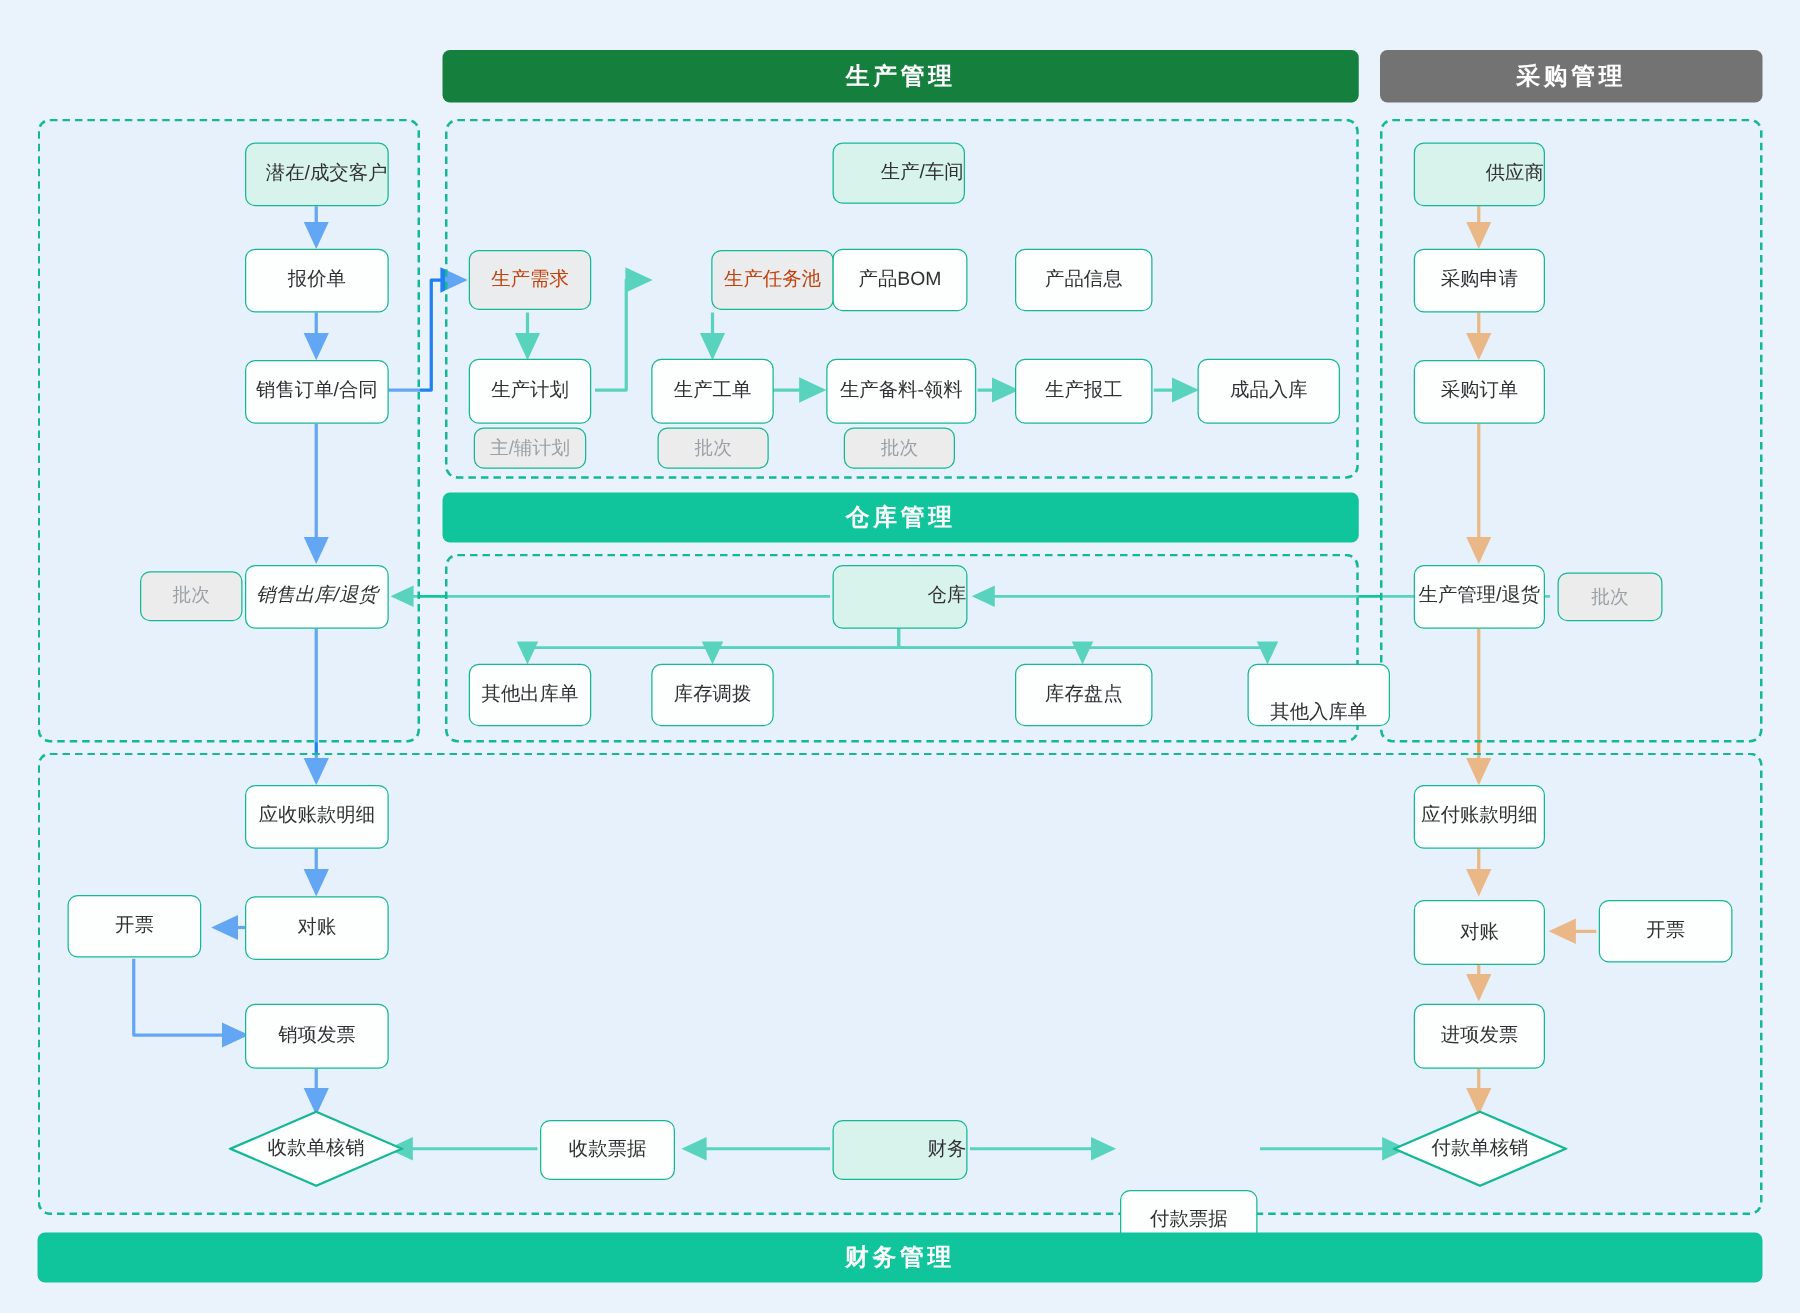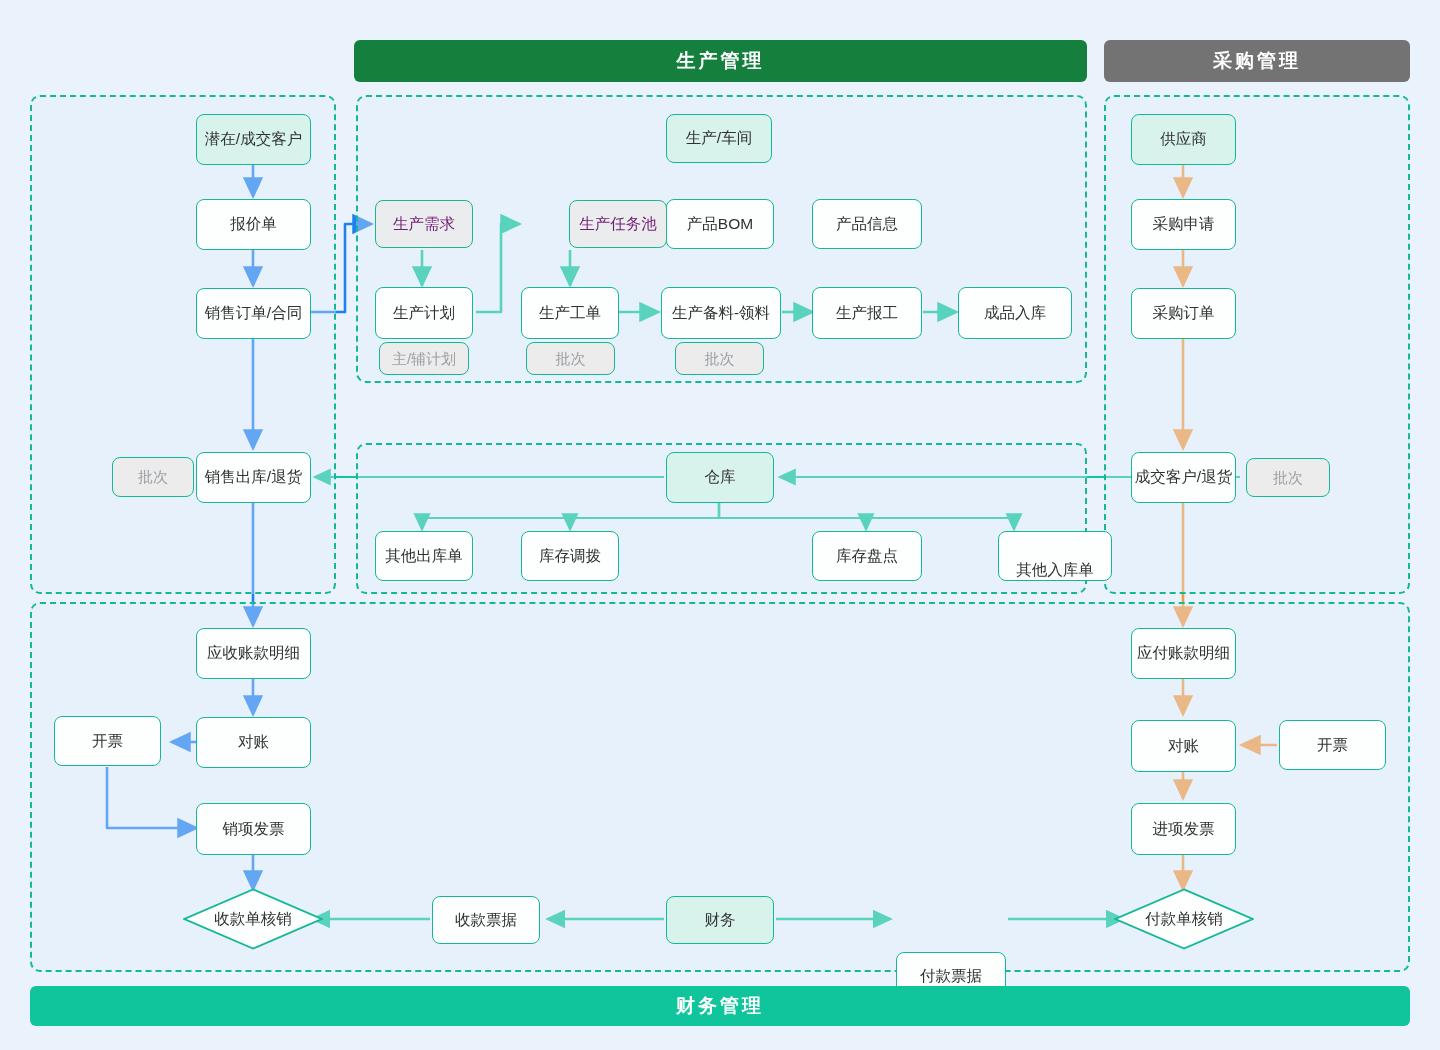--- a/index.html
+++ b/index.html
@@ -44,25 +44,25 @@
     border:1.6px solid #14b894;
     border-radius:8px;
     background:#fdfefe;
     color:#303133;
     font-size:15.5px;
     display:flex;align-items:center;justify-content:center;
     text-align:center;
     line-height:1.2;
     z-index:4;
   }
-  .node.entity{ background:#d8f3ec; }
+  .node.entity{ background:#d8f3ec;justify-content:flex-end; }
   .node.muted{
     background:#ebeced;
     border-color:#14b894;
-    color:#701a75;
+    color:#c2410c;
   }
   .node.tag{
     background:#ececec;
     border:1.6px solid #14b894;
     color:#9aa0a6;
     font-size:15px;
   }
   .node.diamond{
     border:none;background:transparent;
   }
@@ -137,40 +137,43 @@
       <path d="M1183,855 L1183,889" stroke="#ef9a49" stroke-width="2.6" marker-end="url(#ao)"></path>
     </g>
   </svg>
 
   <div class="banner" style="left:354px;top:40px;width:733px;height:42px;background:#15803d;">
     <span>生产管理</span>
   </div>
   <div class="banner" style="left:1104px;top:40px;width:306px;height:42px;background:#737373;">
     <span>采购管理</span>
   </div>
+  <div class="banner" style="left:354px;top:394px;width:733px;height:40px;background:#10c49b;">
+    <span>仓库管理</span>
+  </div>
   <div class="banner" style="left:30px;top:986px;width:1380px;height:40px;background:#10c49b;">
     <span>财务管理</span>
   </div>
 
   <div class="zone" style="left:30px;top:95px;width:306px;height:499px;"></div>
   <div class="zone" style="left:356px;top:95px;width:731px;height:288px;"></div>
   <div class="zone" style="left:1104px;top:95px;width:306px;height:499px;"></div>
   <div class="zone" style="left:356px;top:443px;width:731px;height:151px;"></div>
   <div class="zone" style="left:30px;top:602px;width:1380px;height:370px;"></div>
 
   <div class="node entity" style="left:196px;top:114px;width:115px;height:51px;">
     <span>潜在/成交客户</span>
   </div>
   <div class="node" style="left:196px;top:199px;width:115px;height:51px;">
     <span>报价单</span>
   </div>
   <div class="node" style="left:196px;top:288px;width:115px;height:51px;">
     <span>销售订单/合同</span>
   </div>
-  <div class="node" style="left:196px;top:452px;width:115px;height:51px;">
+  <div class="node" style="left:196px;top:452px;width:115px;height:51px;font-style:italic;">
     <span>销售出库/退货</span>
   </div>
   <div class="node tag" style="left:112px;top:457px;width:82px;height:40px;">
     <span>批次</span>
   </div>
 
   <div class="node entity" style="left:666px;top:114px;width:106px;height:49px;">
     <span>生产/车间</span>
   </div>
   <div class="node muted" style="left:375px;top:200px;width:98px;height:48px;">
@@ -229,21 +232,21 @@
   <div class="node entity" style="left:1131px;top:114px;width:105px;height:51px;">
     <span>供应商</span>
   </div>
   <div class="node" style="left:1131px;top:199px;width:105px;height:51px;">
     <span>采购申请</span>
   </div>
   <div class="node" style="left:1131px;top:288px;width:105px;height:51px;">
     <span>采购订单</span>
   </div>
   <div class="node" style="left:1131px;top:452px;width:105px;height:51px;">
-    <span>成交客户/退货</span>
+    <span>生产管理/退货</span>
   </div>
   <div class="node tag" style="left:1246px;top:458px;width:84px;height:39px;">
     <span>批次</span>
   </div>
 
   <div class="node" style="left:196px;top:628px;width:115px;height:51px;text-align:right;">
     <span>应收账款明细</span>
   </div>
   <div class="node" style="left:196px;top:717px;width:115px;height:51px;">
     <span>对账</span>

